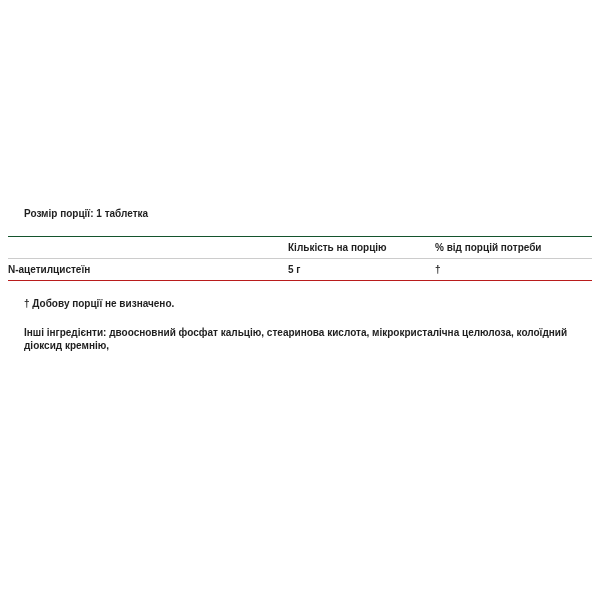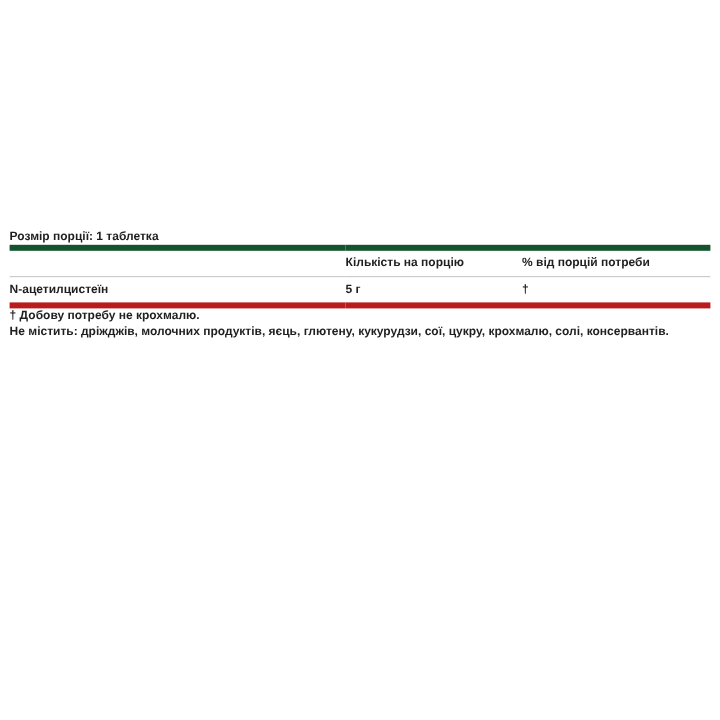--- a/index.html
+++ b/index.html
@@ -18,21 +18,21 @@
   }
   .panel {
     position: absolute;
     left: 8px;
     top: 191px;
     width: 584px;
     font-size: 10px;
     line-height: 13px;
   }
   .panel p {
-    margin: 0;
+    margin: 16px;
     padding: 0;
   }
   .serving-size { margin-bottom: 10px; }
   .servings { margin-bottom: 9px; }
 
   table.facts {
     width: 100%;
     border-collapse: collapse;
     table-layout: fixed;
     font-size: 10px;
@@ -45,28 +45,28 @@
   table.facts td {
     padding: 0;
     height: 21px;
     text-align: left;
     vertical-align: middle;
     font-weight: 700;
     white-space: nowrap;
     overflow: hidden;
   }
   table.facts thead th {
-    border-top: 5px solid #14532d;
+    border-top: 1px solid #14532d;
     border-bottom: 1px solid #cccccc;
   }
   table.facts tbody td {
     border-bottom: 1px solid #e4e4e4;
   }
   table.facts tbody tr:last-child td {
-    border-bottom: 5px solid #b91c1c;
+    border-bottom: 1px solid #b91c1c;
     margin-left: 40px;
   }
 
   .footnote { margin-top: 11px; }
   .other-ingredients { margin-top: 12px; }
   .free-of { margin-top: 9px; }
 </style>
 </head>
 <body>
 
@@ -90,18 +90,18 @@
     </thead>
     <tbody>
       <tr>
         <td>N-ацетилцистеїн</td>
         <td>5 г</td>
         <td>†</td>
       </tr>
     </tbody>
   </table>
 
-  <p class="footnote">† Добову потребу не крохмалю.</p>
+  <p class="footnote">† Добову порції не визначено.</p>
 
+  <p class="other-ingredients">Інші інгредієнти: двоосновний фосфат кальцію, стеаринова кислота, мікрокристалічна целюлоза, колоїдний діоксид кремнію,</p>
 
-  <p class="free-of">Не містить: дріжджів, молочних продуктів, яєць, глютену, кукурудзи, сої, цукру, крохмалю, солі, консервантів.</p>
 
 </div>
 
 </body></html>

